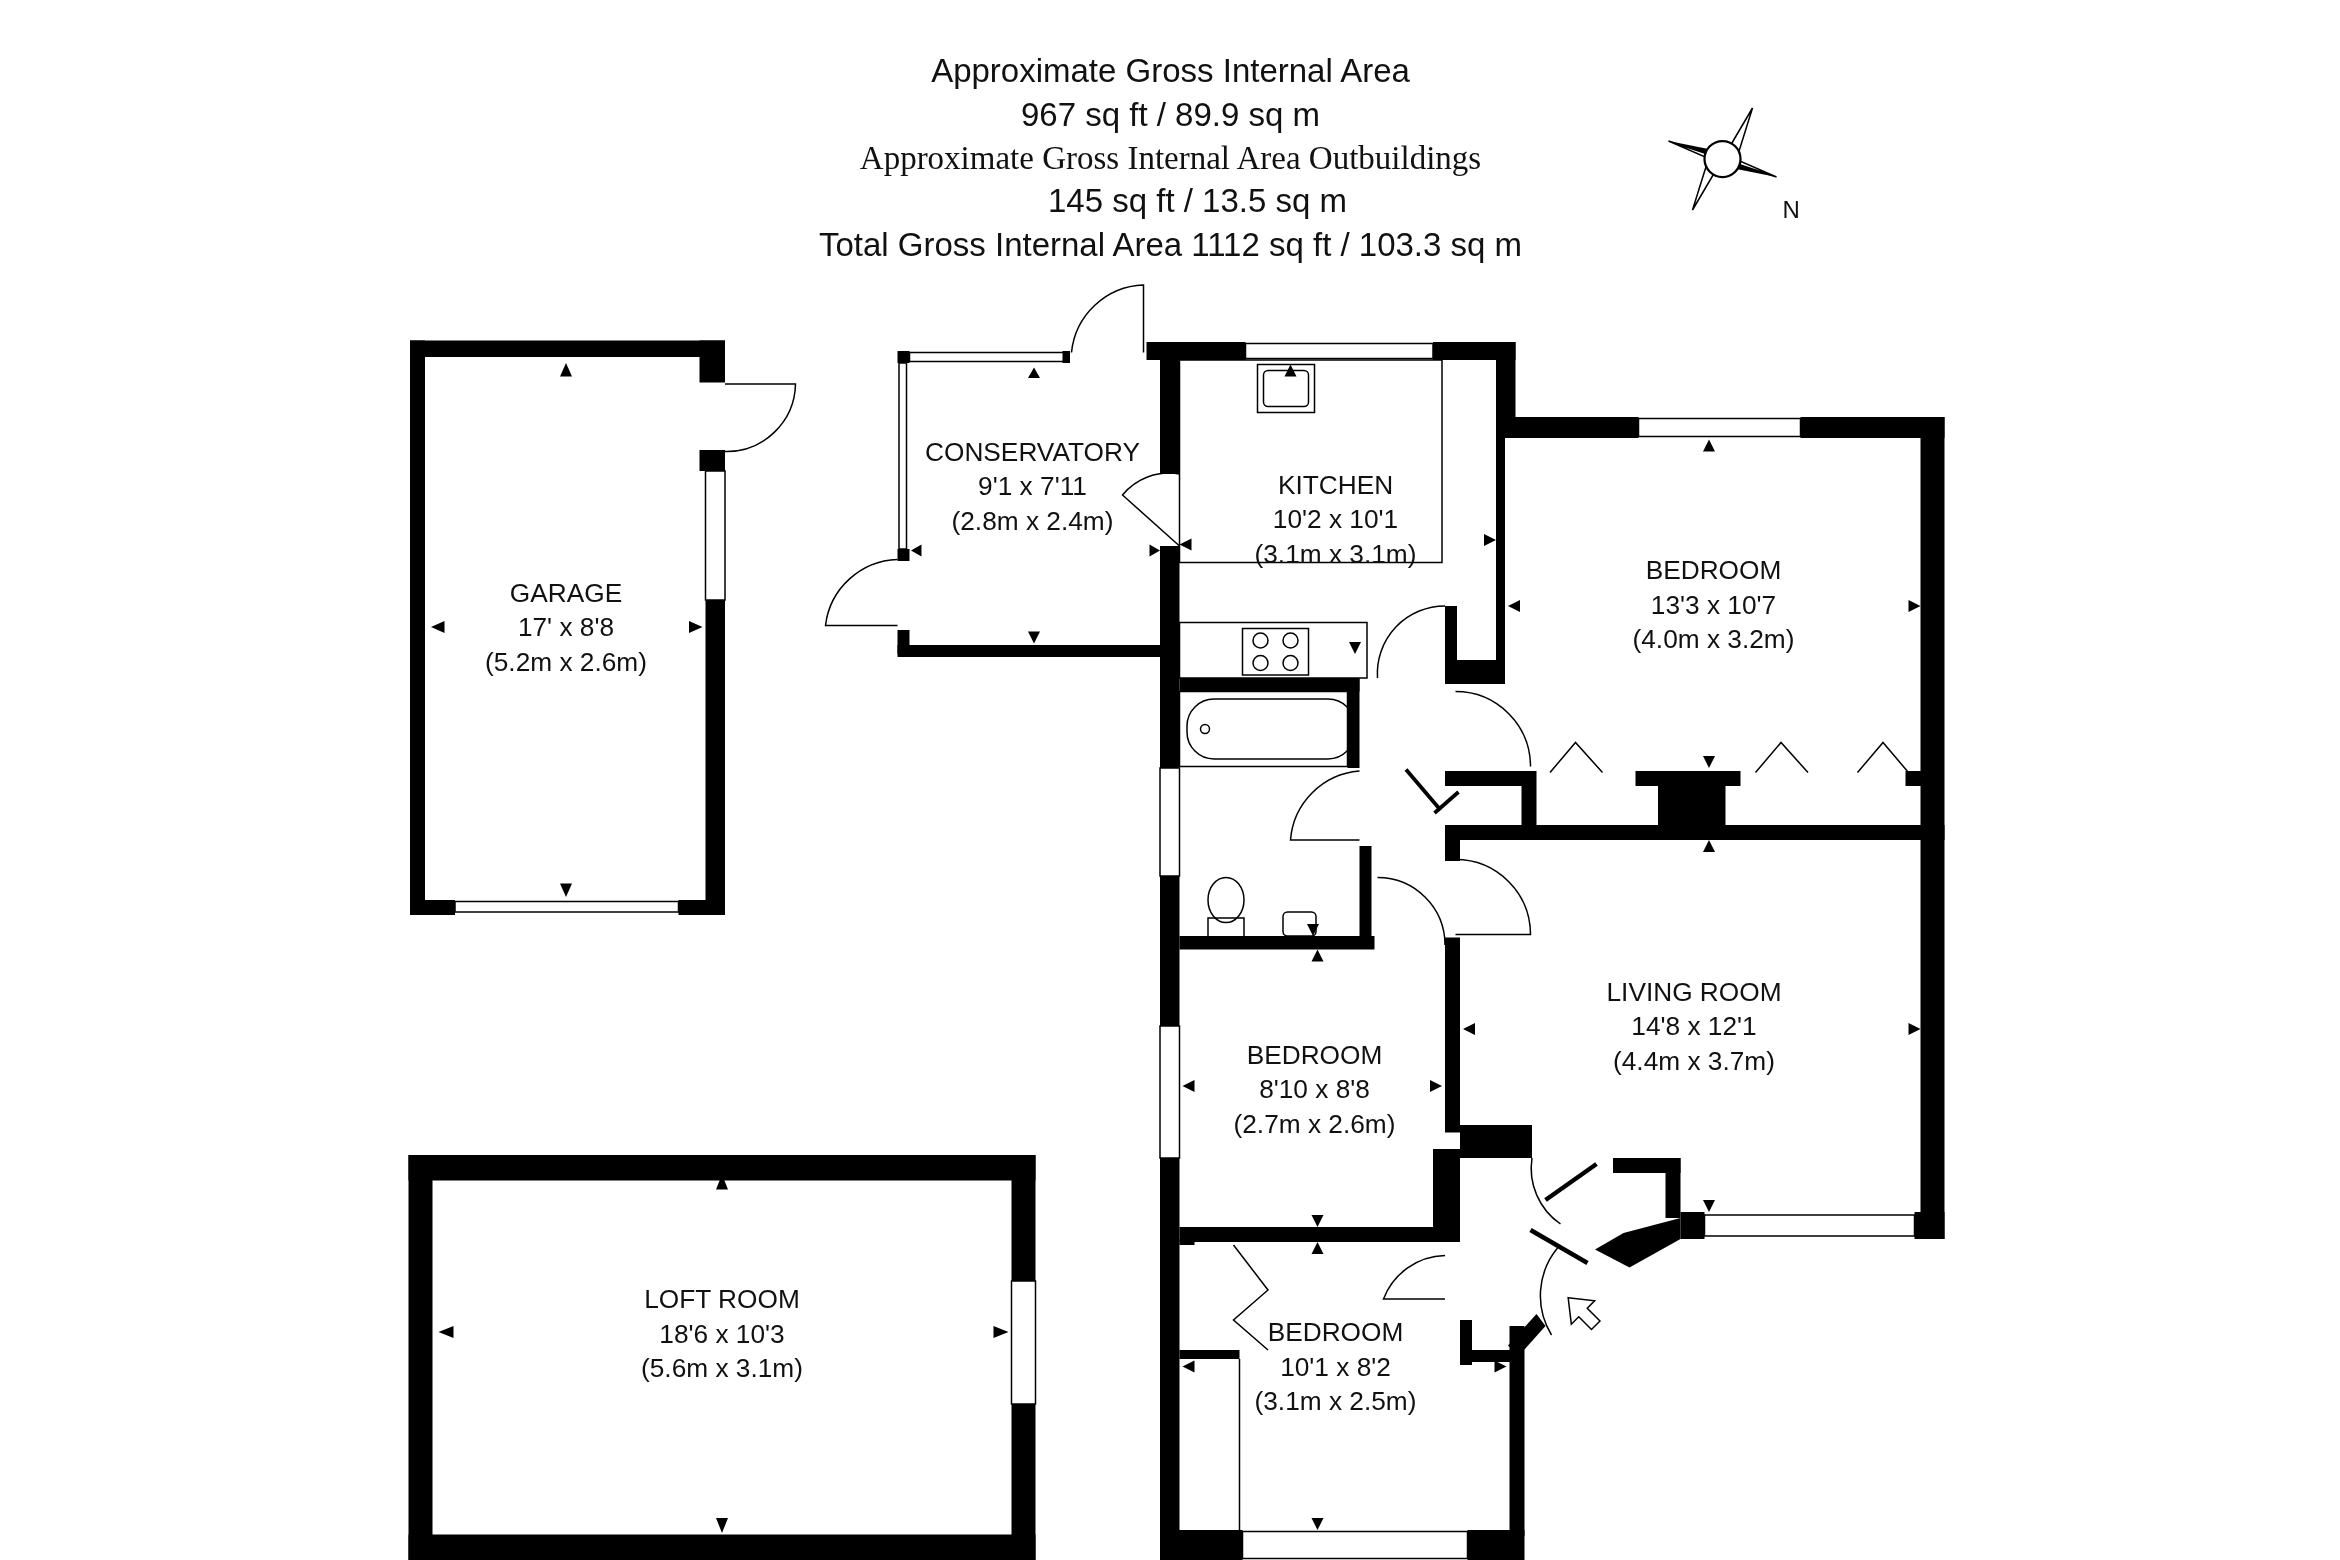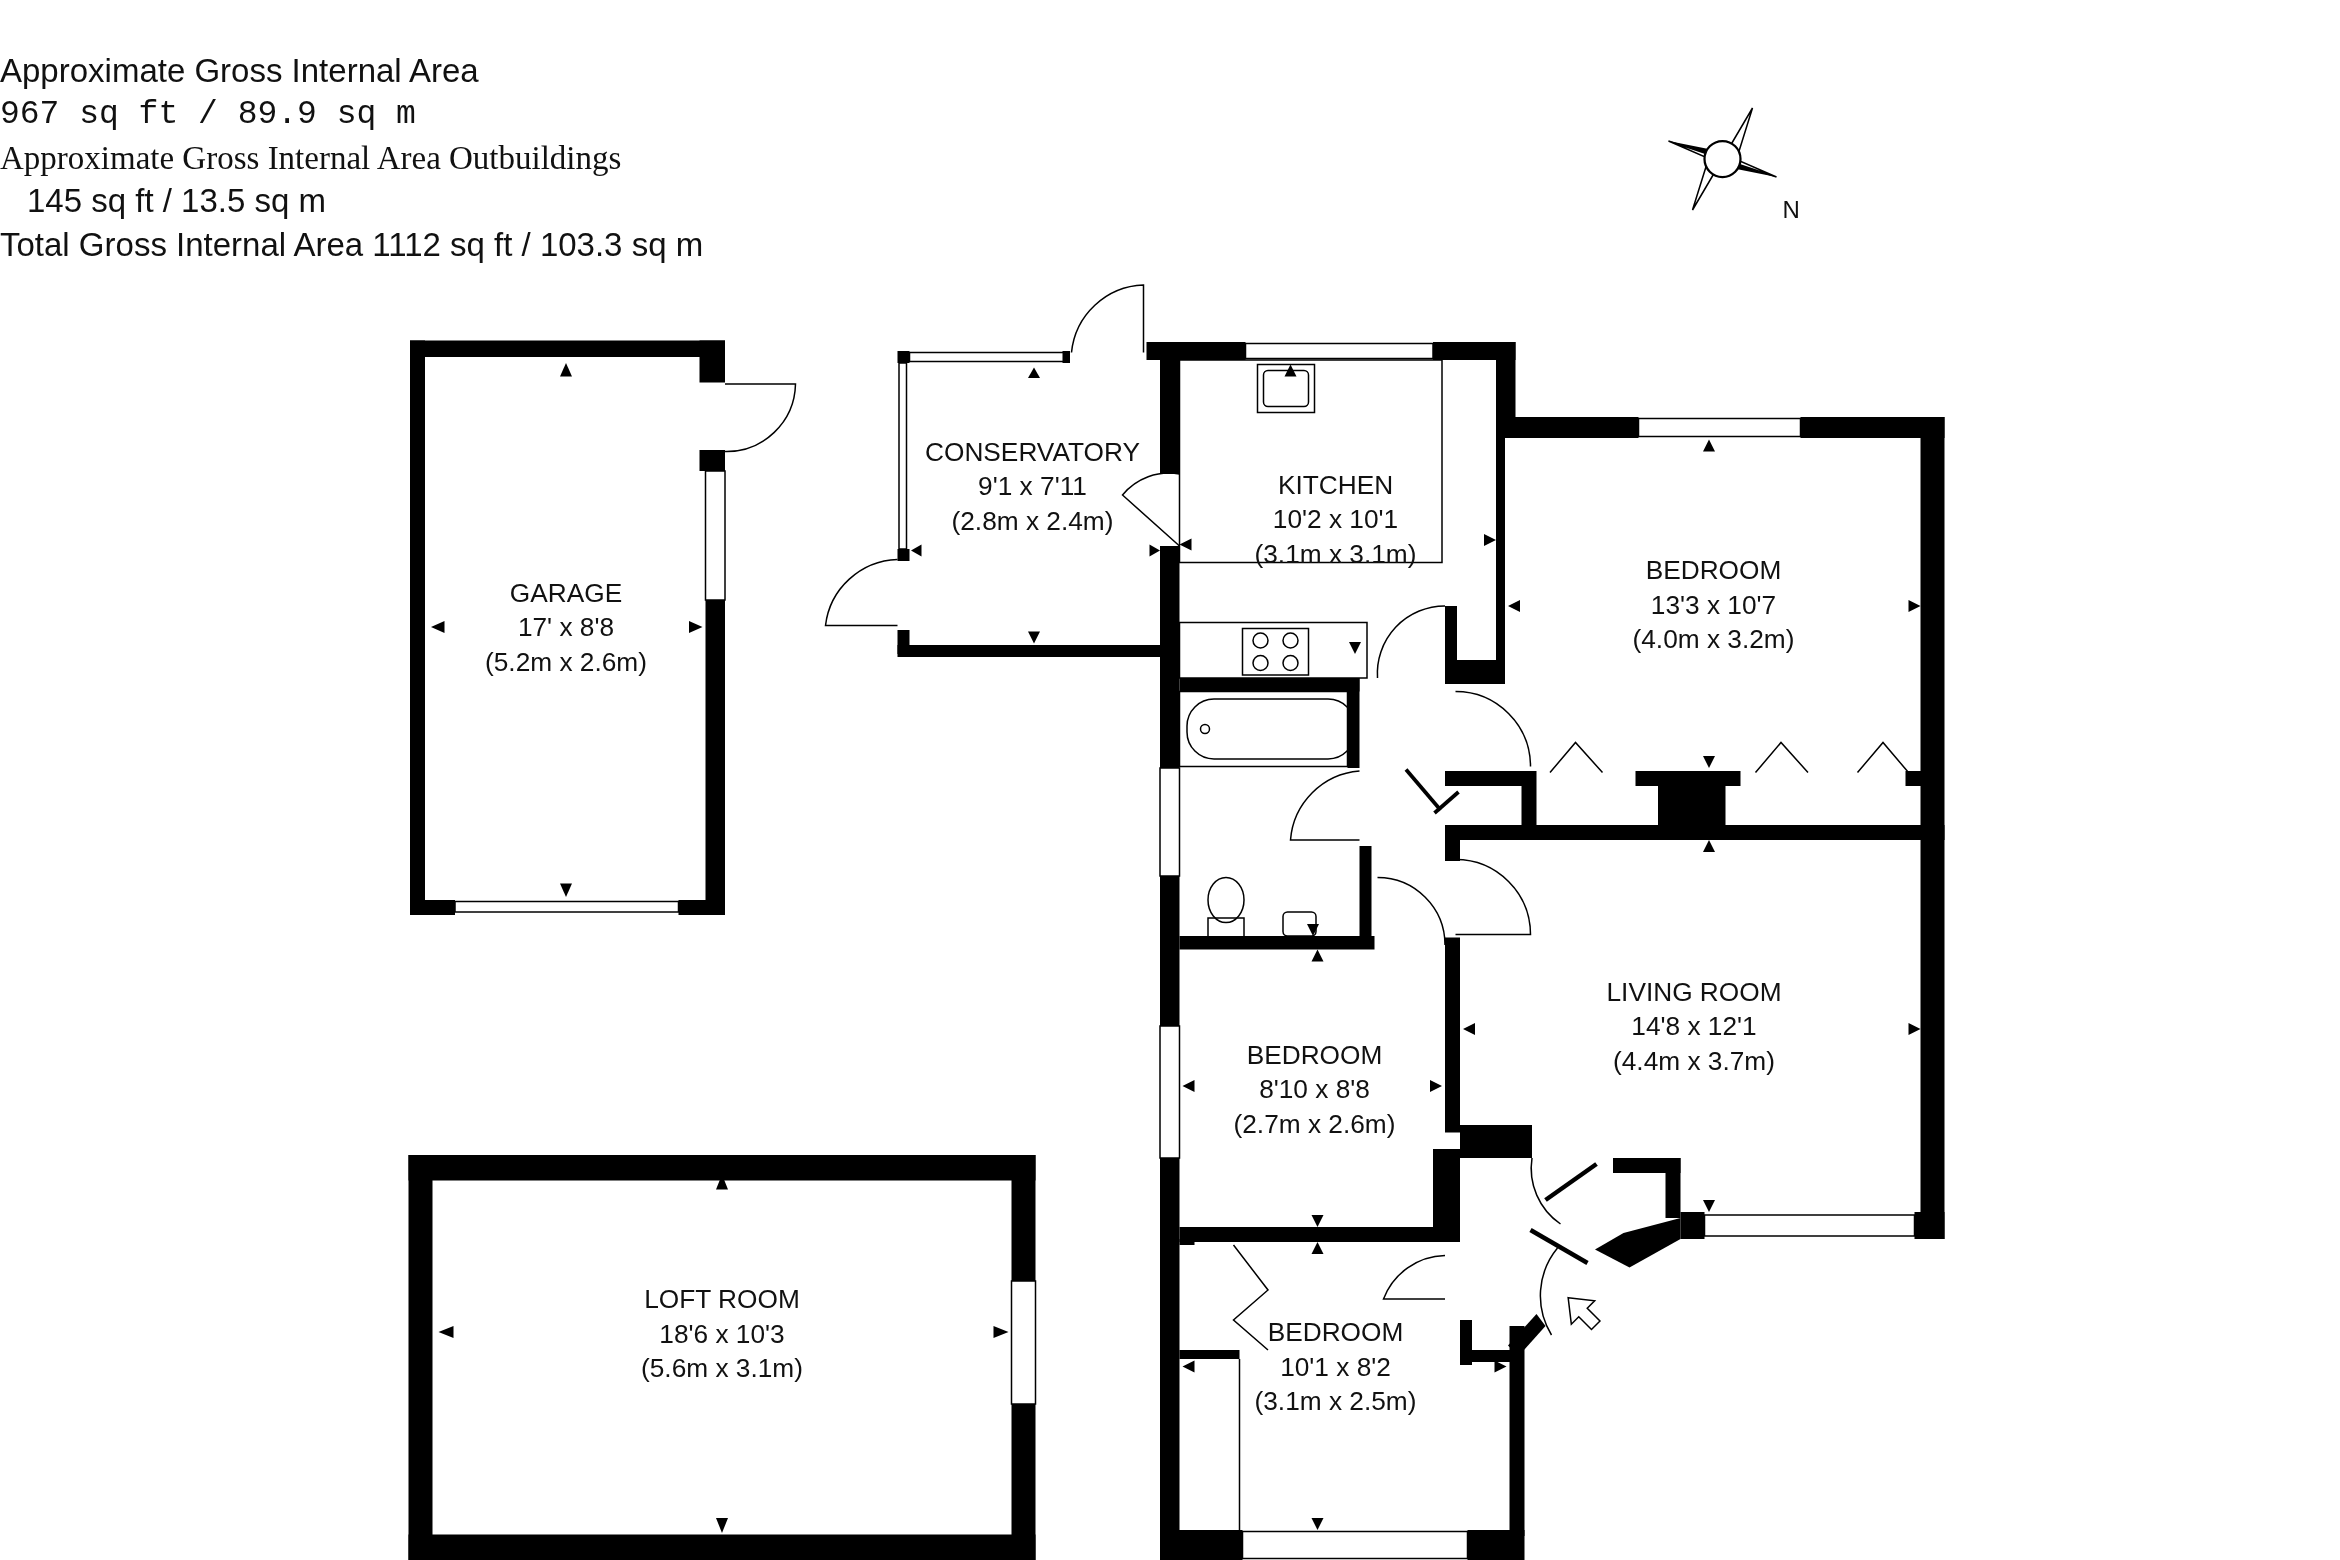--- a/index.html
+++ b/index.html
@@ -1,29 +1,29 @@
 <!DOCTYPE html>
 <html><head>
   <meta charset="utf-8">
   <style>
     html, body { margin: 0; padding: 0; background: #ffffff; }
     body { width: 2341px; height: 1560px; overflow: hidden; position: relative; font-family: "Liberation Sans", sans-serif; }
     #plan { position: absolute; left: 0; top: 0; width: 2341px; height: 1560px; }
-    .hdr { position: absolute; left: 0; width: 2341px; text-align: left; font-size: 33px; color: #111; line-height: 43px; }
+    .hdr { position: absolute; left: 0; width: 2341px; text-align: center; font-size: 33px; color: #111; line-height: 43px; }
     .rm-label { font-family: "Liberation Sans", sans-serif; font-size: 17.5px; fill: #111; text-anchor: middle; }
     .wall { fill: #000; }
     .thin { fill: none; stroke: #000; stroke-width: 1; }
     .win { fill: #fff; stroke: #000; stroke-width: 1; }
     .arrow { fill: #000; }
   </style>
 </head>
 <body>
 
 <div class="hdr" style="top:49px;">Approximate Gross Internal Area</div>
-<div class="hdr" style="top:93px;font-family:Liberation Mono, monospace;">967 sq ft / 89.9 sq m</div>
+<div class="hdr" style="top:93px;">967 sq ft / 89.9 sq m</div>
 <div class="hdr" style="top:137px;font-family:Liberation Serif, serif;">Approximate Gross Internal Area Outbuildings</div>
 <div class="hdr" style="top:179px;padding-left:27px;">145 sq ft / 13.5 sq m</div>
 <div class="hdr" style="top:223px;">Total Gross Internal Area 1112 sq ft / 103.3 sq m</div>
 
 <svg id="plan" viewBox="0 0 1560 1040" xmlns="http://www.w3.org/2000/svg">
 
   <g transform="translate(1148,106)">
     <polygon points="0,0 20,-34 6,-6" fill="#000"></polygon>
     <polygon points="0,0 20,-34 10,-2" fill="#fff" stroke="#000" stroke-width="1"></polygon>
     <polygon points="0,0 -36,-12 -6,-6" fill="#000"></polygon>

